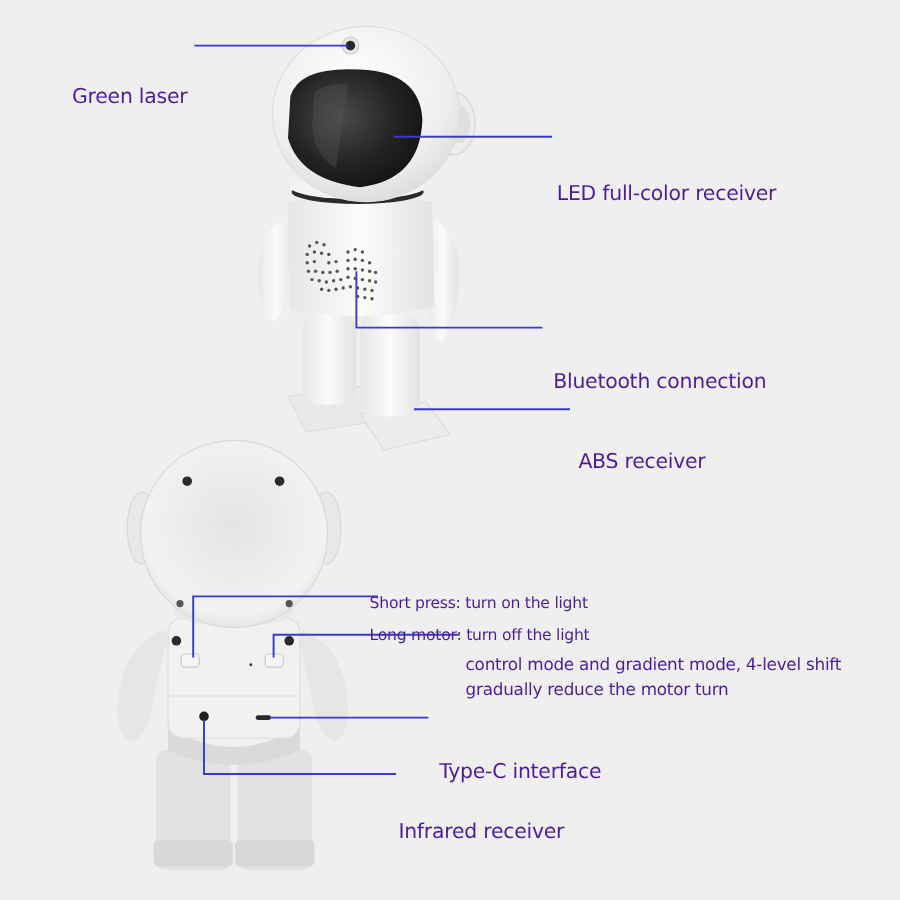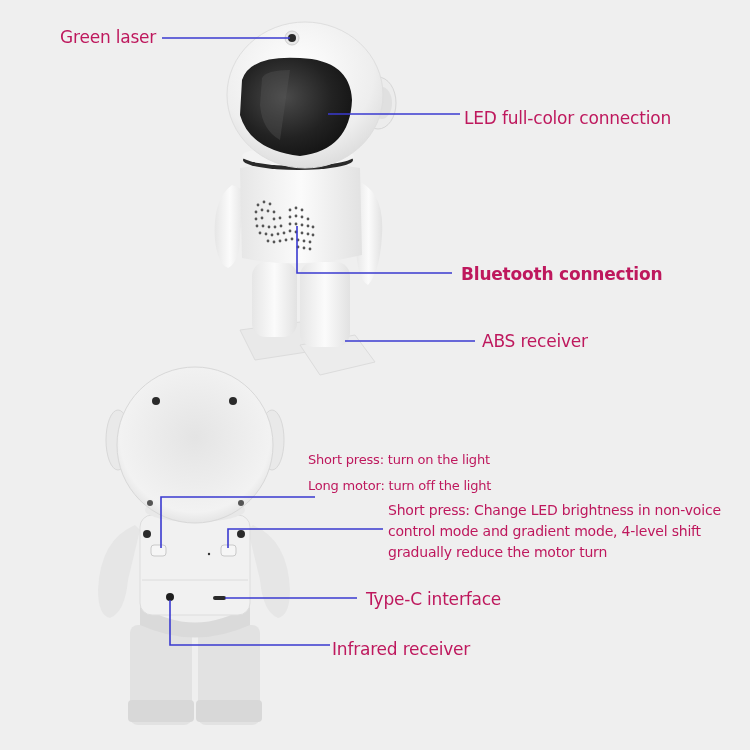--- a/index.html
+++ b/index.html
@@ -8,22 +8,23 @@
     background: #efefef;
     position: relative;
     overflow: hidden;
     font-family: "DejaVu Sans", "Liberation Sans", sans-serif;
     color: #1a1a1a;
   }
   .stage { position: absolute; inset: 0; }
   .label {
     position: absolute;
     white-space: nowrap;
-    color: #be185d;
+    color: #4c1d95;
     letter-spacing: -0.2px;
+    margin-top: 44px;
   }
   .lbl-lg { font-size: 17px; }
   .lbl-md { font-size: 13px; }
   .lbl-sm { font-size: 14px; line-height: 21px; }
   .svgwrap { position: absolute; inset: 0; }
 </style>
 </head>
 <body>
 
 <div class="stage">
@@ -186,30 +187,29 @@
 
       <polyline points="228,548 228,529 383,529"></polyline>
 
       <line x1="225" y1="598" x2="357" y2="598"></line>
 
       <polyline points="170,600 170,645 330,645"></polyline>
     </g>
   </svg>
 
   <span class="label lbl-lg" style="left:60px; top:27px;">Green laser</span>
-  <span class="label lbl-lg" style="left:464px; top:108px;">LED full-color connection</span>
-  <span class="label lbl-lg" style="left:461px; top:264px;font-weight:bold;">Bluetooth connection</span>
+  <span class="label lbl-lg" style="left:464px; top:108px;">LED full-color receiver</span>
+  <span class="label lbl-lg" style="left:461px; top:264px;">Bluetooth connection</span>
   <span class="label lbl-lg" style="left:482px; top:331px;">ABS receiver</span>
 
   <div class="label lbl-md" style="left:308px; top:447px; line-height:26px;">
     <div>Short press: turn on the light</div>
     <div>Long motor: turn off the light</div>
   </div>
 
   <div class="label lbl-sm" style="left:388px; top:500px;">
-    <div>Short press: Change LED brightness in non-voice</div>
     <div>control mode and gradient mode, 4-level shift</div>
     <div>gradually reduce the motor turn</div>
   </div>
 
   <span class="label lbl-lg" style="left:366px; top:589px;text-align:right;">Type-C interface</span>
   <span class="label lbl-lg" style="left:332px; top:639px;">Infrared receiver</span>
 </div>
 
 </body></html>

